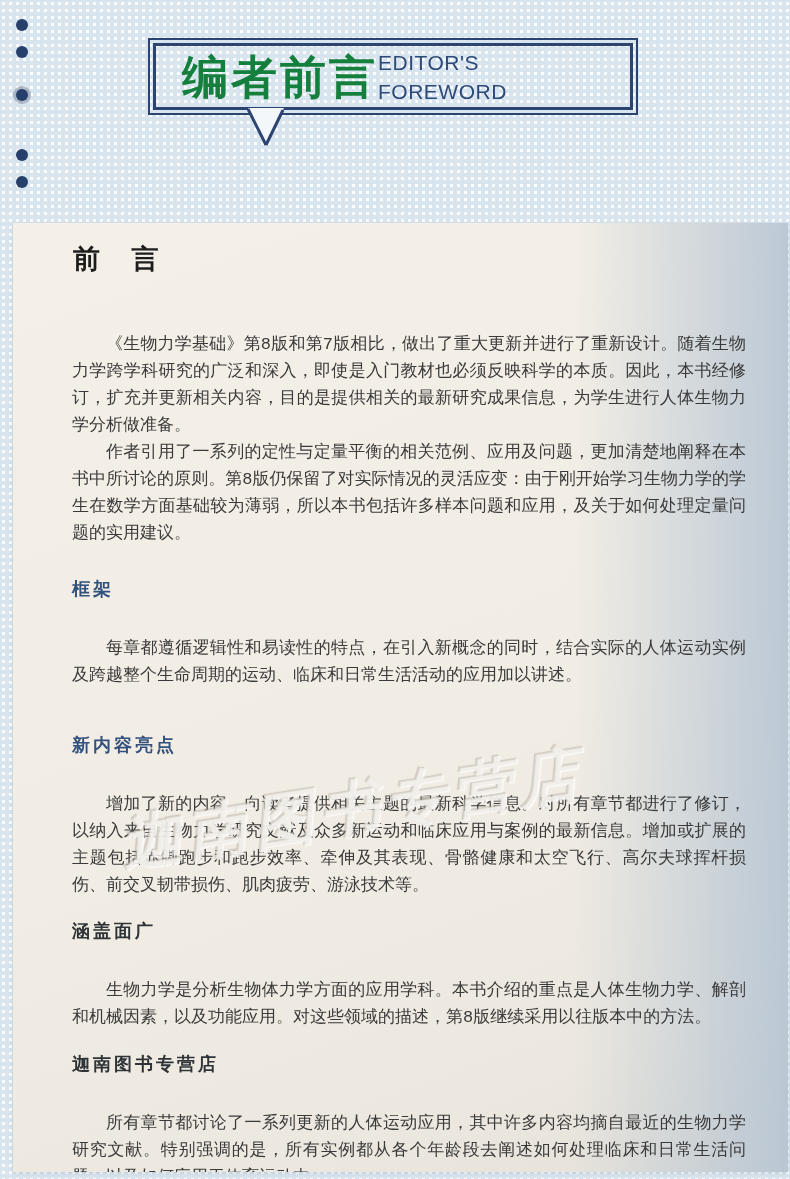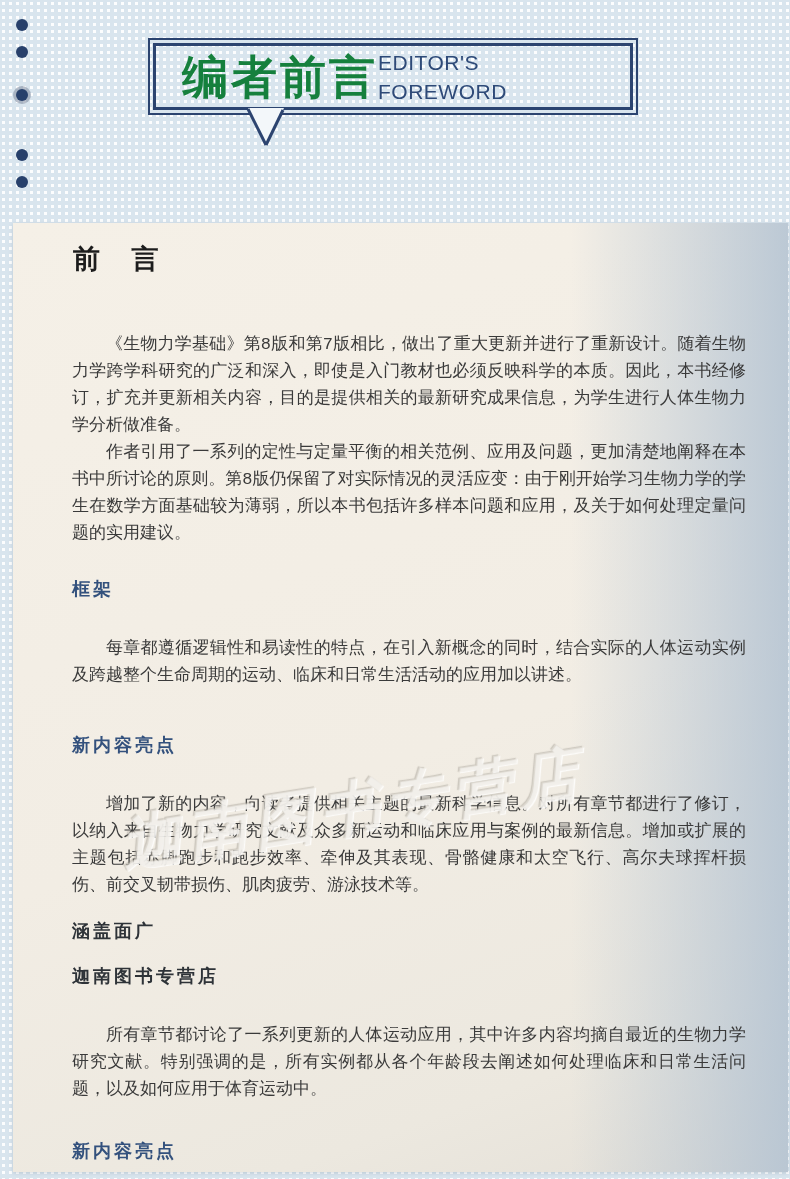--- a/index.html
+++ b/index.html
@@ -130,20 +130,23 @@
   <div class="prose sec-body">
     <p>每章都遵循逻辑性和易读性的特点，在引入新概念的同时，结合实际的人体运动实例及跨越整个生命周期的运动、临床和日常生活活动的应用加以讲述。</p>
   </div>
 
   <div class="sec-heading heading-navy mt-2">新内容亮点</div>
   <div class="prose sec-body">
     <p>增加了新的内容，向读者提供相关主题的最新科学信息。对所有章节都进行了修订，以纳入来自生物力学研究文献及众多新运动和临床应用与案例的最新信息。增加或扩展的主题包括赤脚跑步和跑步效率、牵伸及其表现、骨骼健康和太空飞行、高尔夫球挥杆损伤、前交叉韧带损伤、肌肉疲劳、游泳技术等。</p>
   </div>
 
   <div class="sec-heading heading-dark mt-3">涵盖面广</div>
+  <div class="prose sec-body">
+    <p>生物力学是分析生物体力学方面的应用学科。本书介绍的重点是人体生物力学、解剖和机械因素，以及功能应用。对这些领域的描述，第8版继续采用以往版本中的方法。</p>
+  </div>
 
   <div class="sec-heading heading-dark mt-4">迦南图书专营店</div>
   <div class="prose sec-body">
     <p>所有章节都讨论了一系列更新的人体运动应用，其中许多内容均摘自最近的生物力学研究文献。特别强调的是，所有实例都从各个年龄段去阐述如何处理临床和日常生活问题，以及如何应用于体育运动中。</p>
   </div>
 
   <div class="sec-heading heading-navy mt-5">新内容亮点</div>
 
 </div>
 

